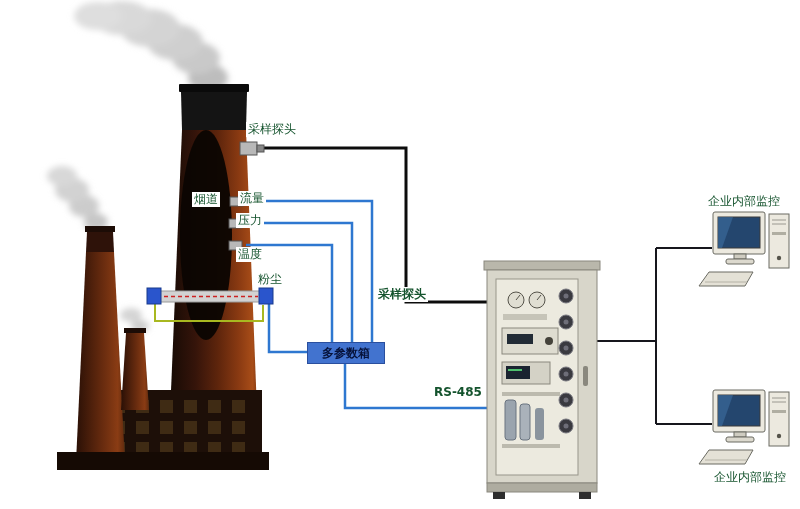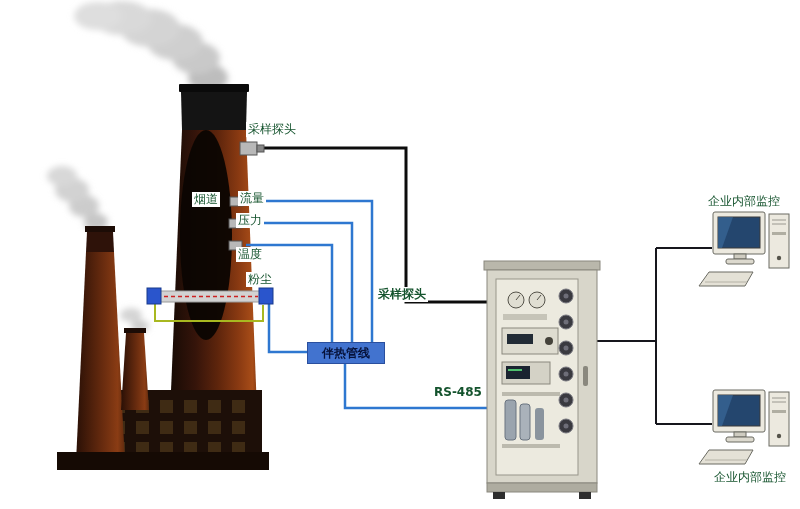--- a/index.html
+++ b/index.html
@@ -193,20 +193,20 @@
     <polygon points="-4,60 40,60 32,74 -14,74" fill="#e4e1d6" stroke="#6b6b63"></polygon>
     <line x1="-8" y1="70" x2="34" y2="70" stroke="#b5b2a6"></line>
   </g>
 </svg>
 
 <div class="lbl" style="left:246px;top:122px">采样探头</div>
 <div class="lbl" style="left:192px;top:192px">烟道</div>
 <div class="lbl" style="left:238px;top:191px">流量</div>
 <div class="lbl" style="left:236px;top:213px">压力</div>
 <div class="lbl" style="left:236px;top:247px">温度</div>
-<div class="lbl" style="left:246px;top:272px">粉尘</div>
-<div class="param-box">伴热管线</div>
+<div class="lbl" style="left:256px;top:272px">粉尘</div>
+<div class="param-box">多参数箱</div>
 <div class="lbl lbl--bold" style="left:376px;top:287px">采样探头</div>
 <div class="lbl lbl--bold" style="left:432px;top:385px">RS-485</div>
 <div class="lbl" style="left:706px;top:194px">企业内部监控</div>
 <div class="lbl" style="left:712px;top:470px">企业内部监控</div>
 
 </div>
 
 </body></html>

